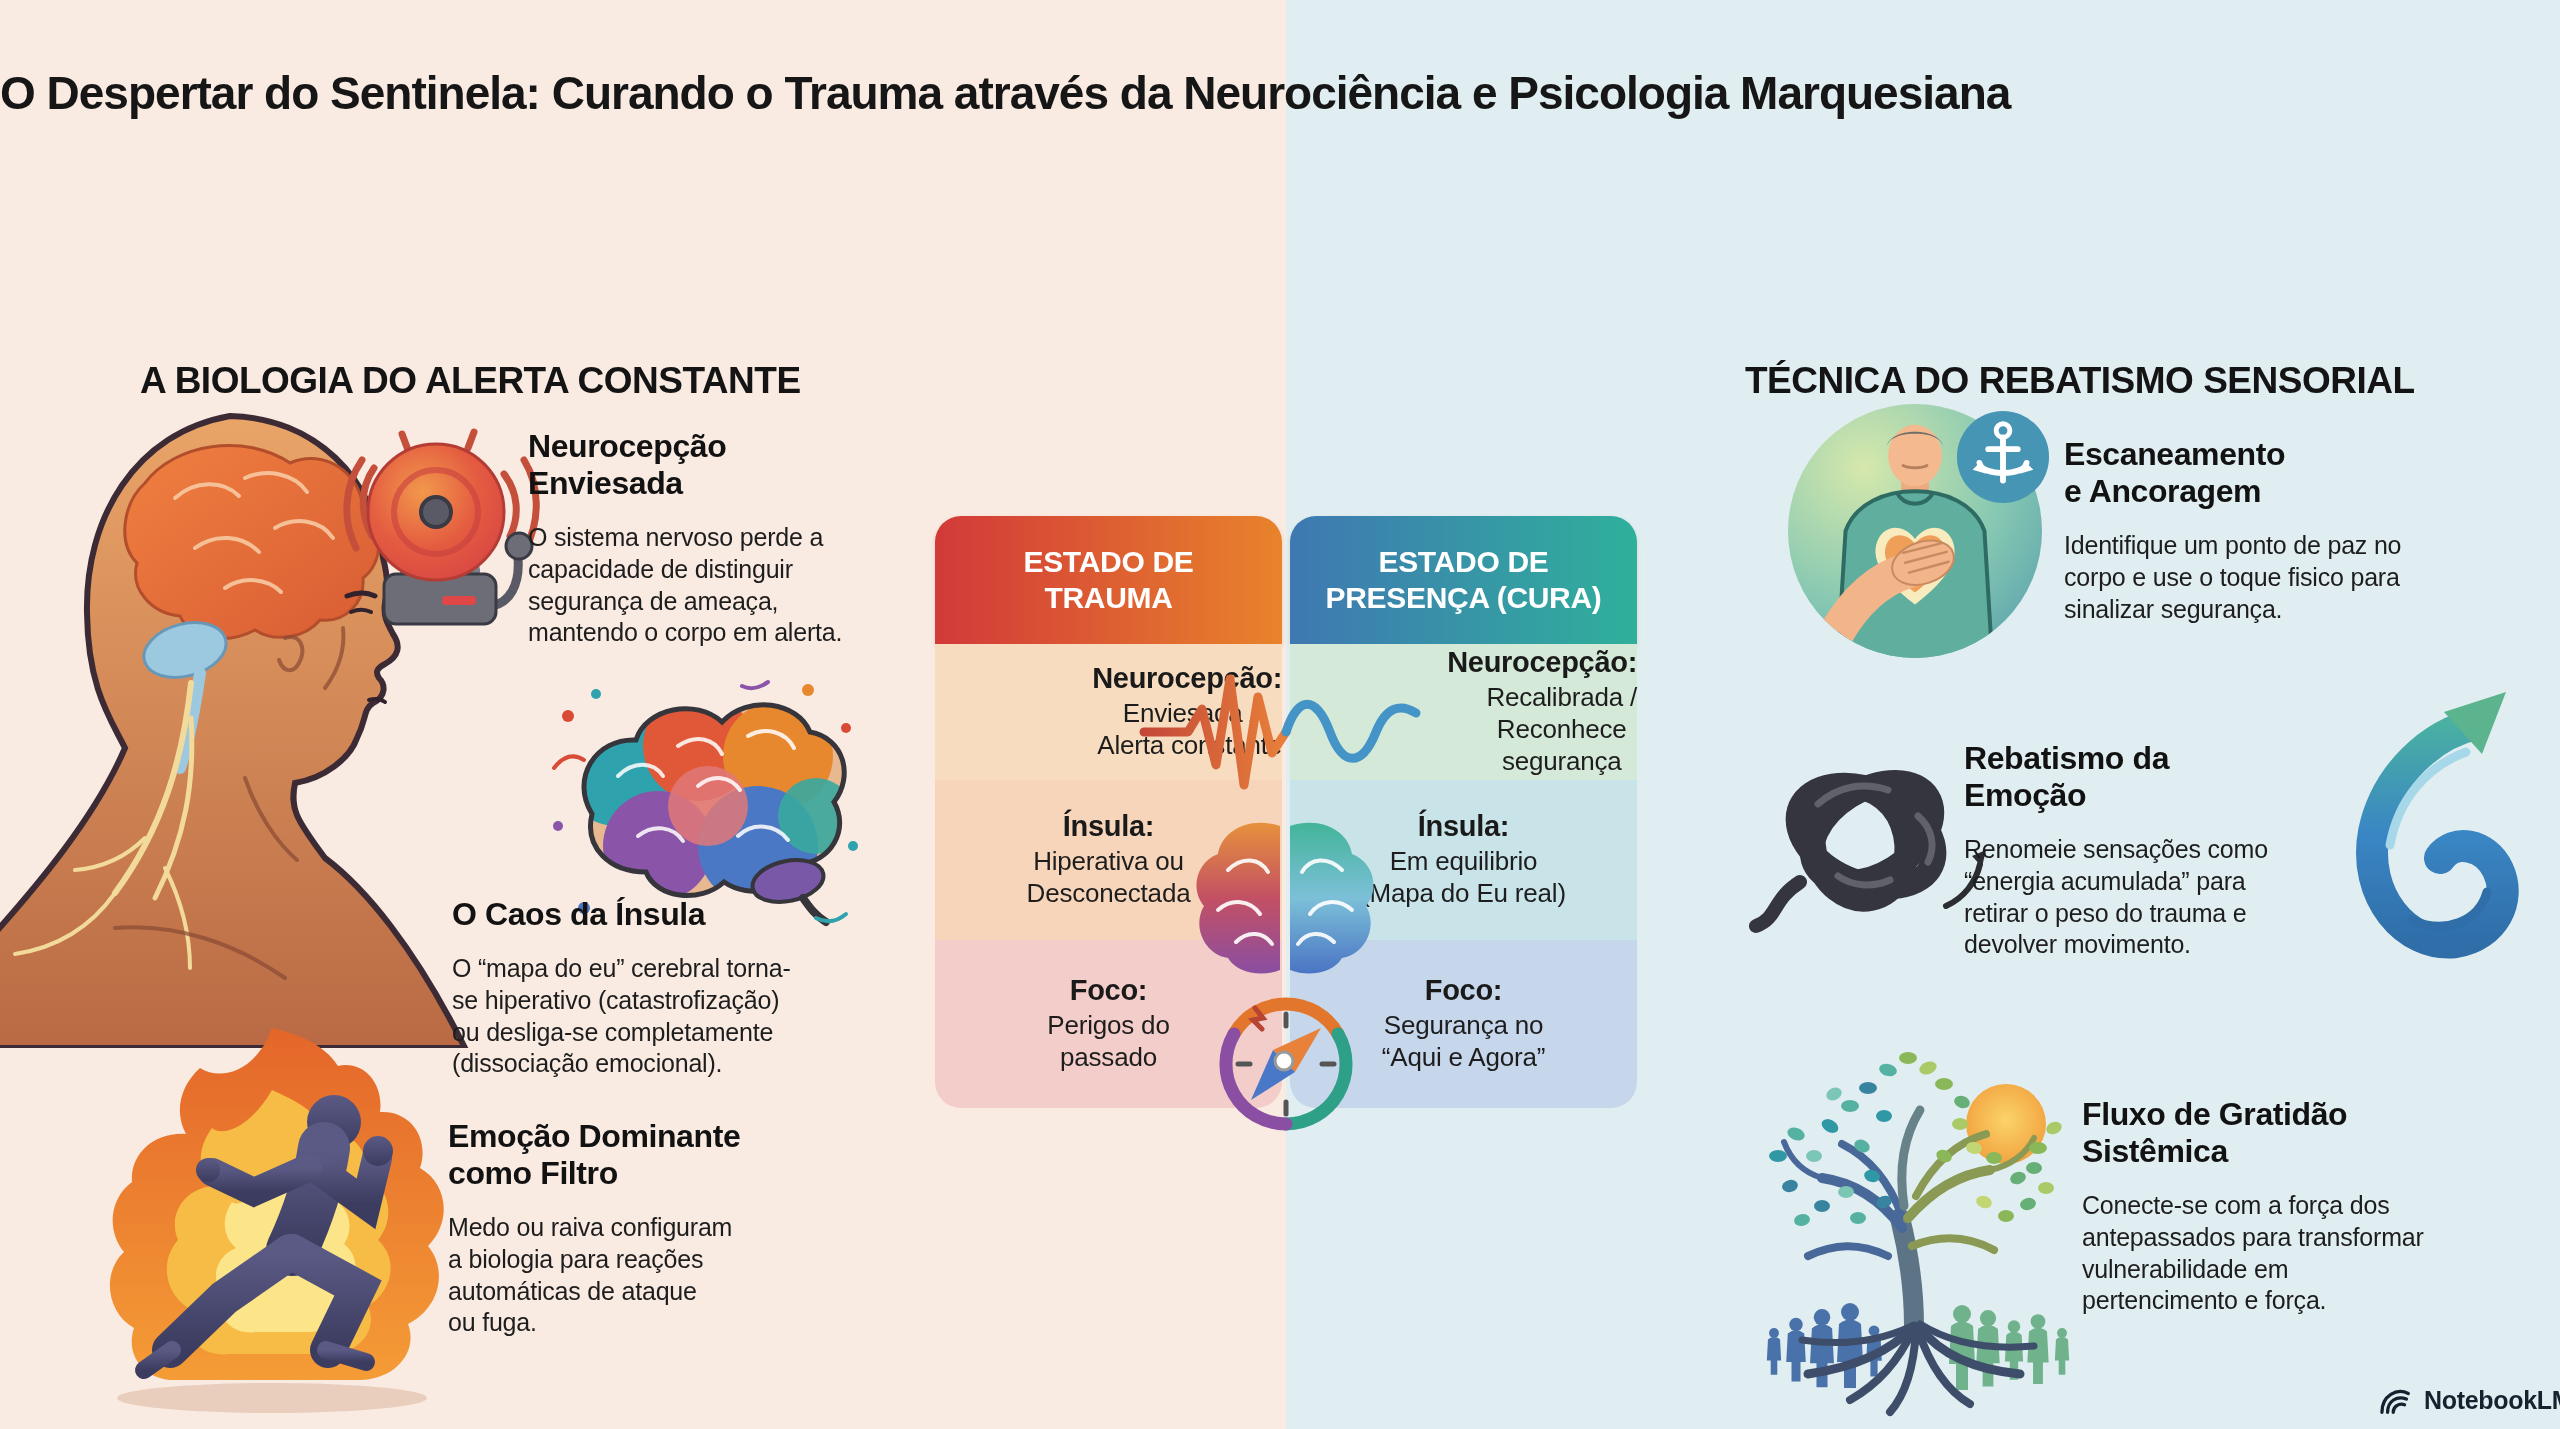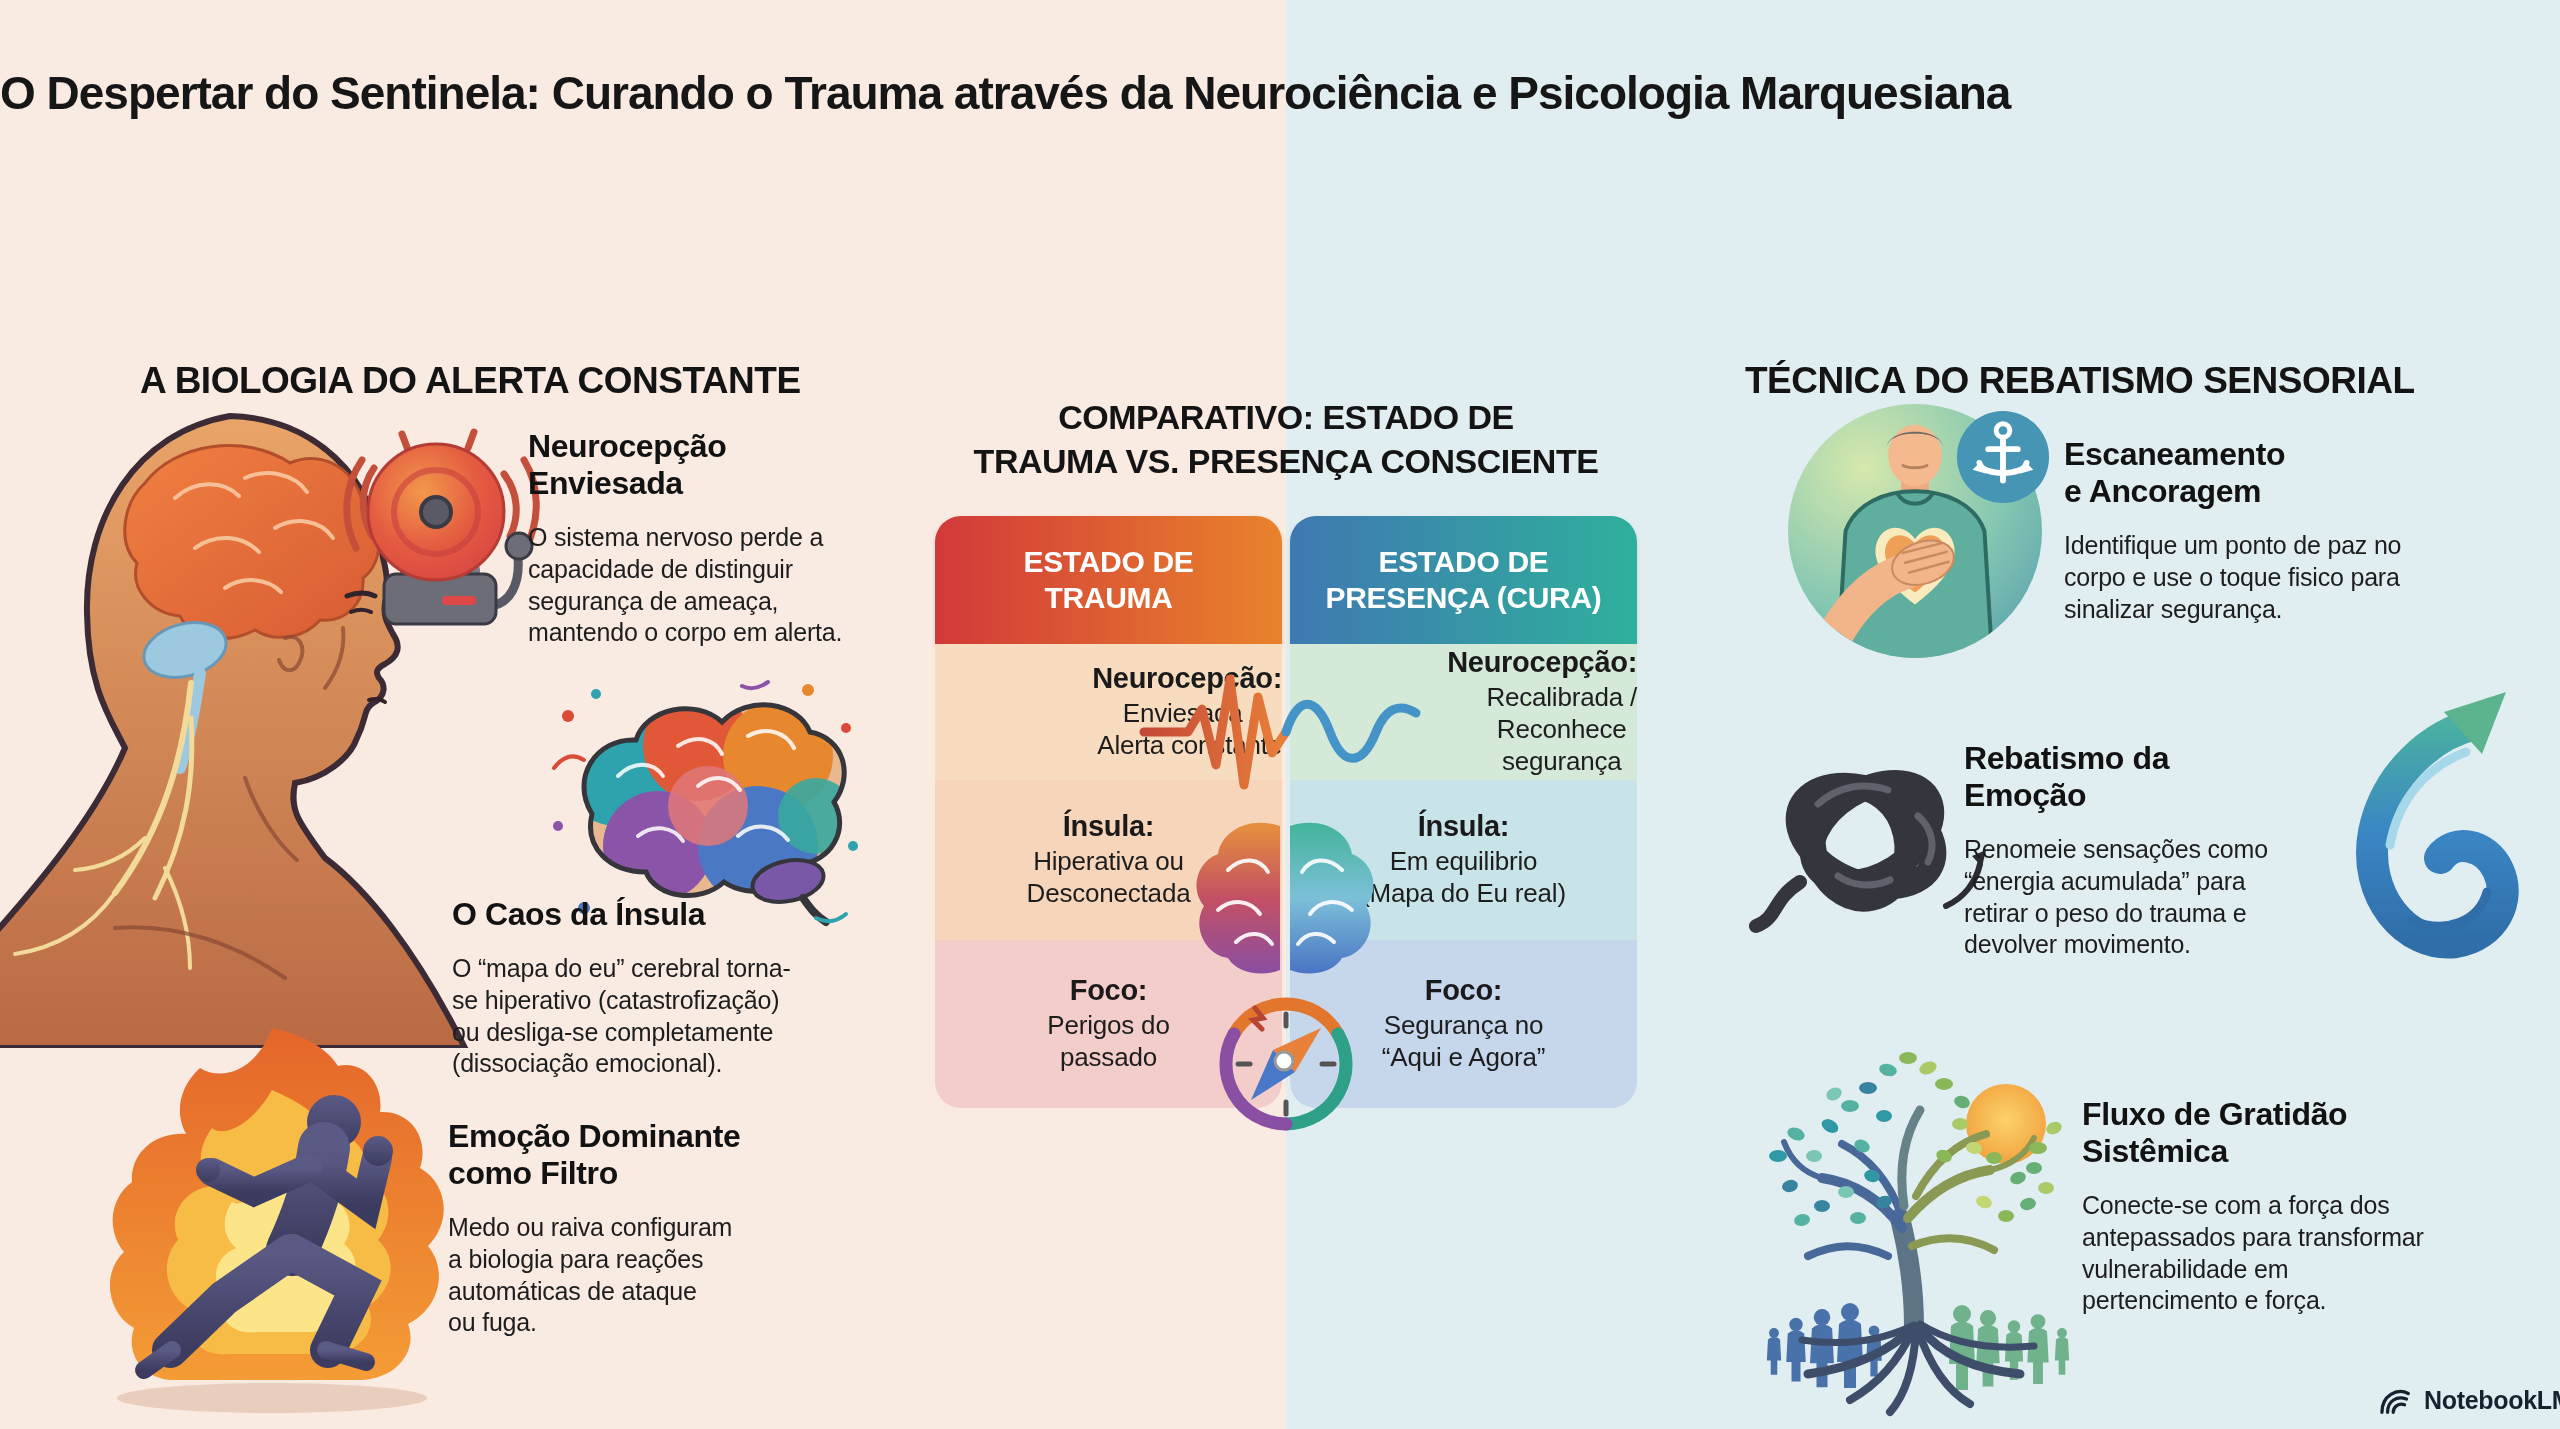--- a/index.html
+++ b/index.html
@@ -206,22 +206,20 @@
 
   <div class="card" style="left:448px;top:1118px;width:440px">
     <div class="card-title">Emoção Dominante
 como Filtro</div>
     <div class="card-body">Medo ou raiva configuram
 a biologia para reações
 automáticas de ataque
 ou fuga.</div>
   </div>
 
-  <div class="center-heading">COMPARATIVO: ESTADO DE
-TRAUMA VS. PRESENÇA CONSCIENTE</div>
 
   <div class="cmp-table" style="position:absolute">
     <div class="cmp-row">
       <div class="cmp-cell hdr hdr-trauma">ESTADO DE
 TRAUMA</div>
       <div class="cmp-cell hdr hdr-presence">ESTADO DE
 PRESENÇA (CURA)</div>
     </div>
     <div class="cmp-row">
       <div class="cmp-cell r1 c-t1">

